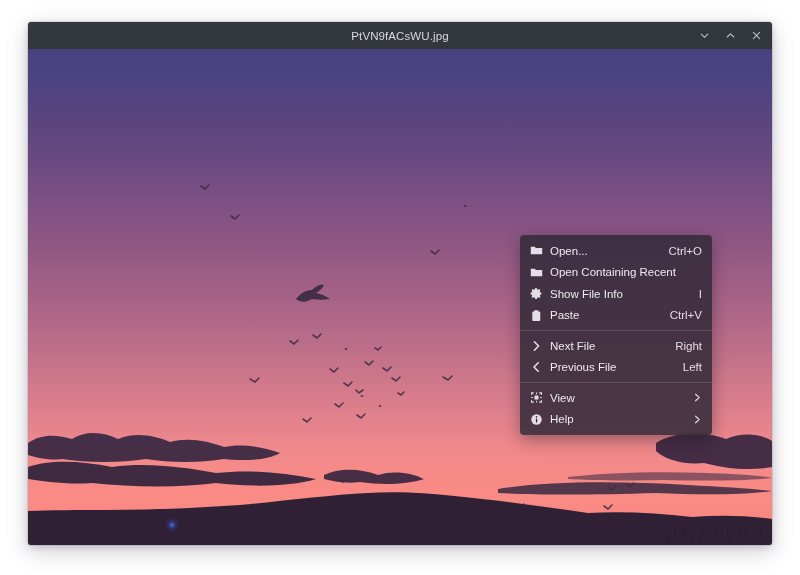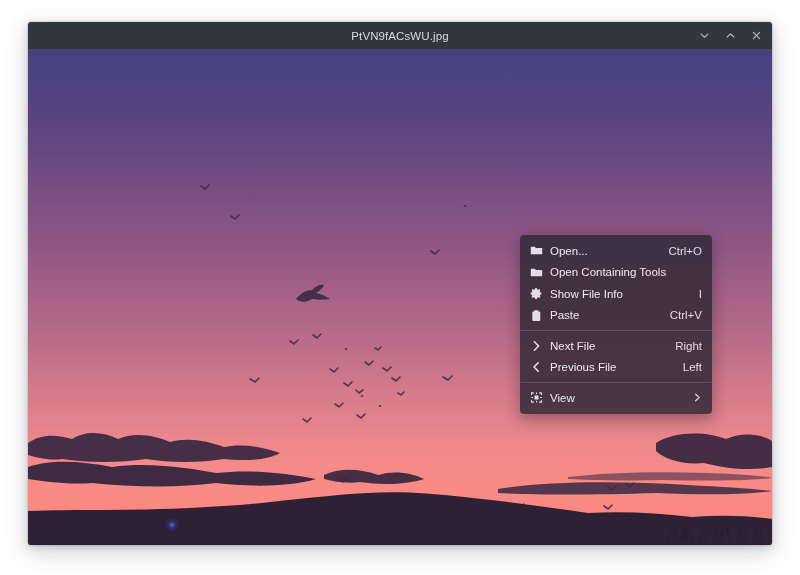--- a/index.html
+++ b/index.html
@@ -334,21 +334,21 @@
           <span class="mi-accel">Ctrl+O</span>
         </div>
 
 
         <div class="menu-item">
           <span class="mi-icon">
             <svg width="13" height="13" viewBox="0 0 13 13" fill="currentColor">
               <path d="M0.8 2.8 h4.0 l1.1 1.2 h6.3 v6.2 h-11.4 z"></path>
             </svg>
           </span>
-          <span class="mi-label">Open Containing Tools</span>
+          <span class="mi-label">Open Containing Recent</span>
         </div>
 
         <div class="menu-item">
           <span class="mi-icon">
             <svg width="13" height="13" viewBox="0 0 24 24" fill="currentColor">
               <path d="M12 8.2a3.8 3.8 0 1 0 0 7.6 3.8 3.8 0 0 0 0-7.6zm0 5.9a2.1 2.1 0 1 1 0-4.2 2.1 2.1 0 0 1 0 4.2z"></path>
               <path d="M21 13.6v-3.2l-2.4-.5a6.9 6.9 0 0 0-.8-1.9l1.3-2-2.2-2.2-2 1.3a6.9 6.9 0 0 0-1.9-.8L12.4 2H9.6l-.5 2.3a6.9 6.9 0 0 0-1.9.8l-2-1.3-2.2 2.2 1.3 2a6.9 6.9 0 0 0-.8 1.9L1 10.4v3.2l2.4.5c.2.7.5 1.3.8 1.9l-1.3 2 2.2 2.2 2-1.3c.6.4 1.2.6 1.9.8l.6 2.3h3.2l.5-2.3c.7-.2 1.3-.5 1.9-.8l2 1.3 2.2-2.2-1.3-2c.4-.6.6-1.2.8-1.9l2.1-.5z"></path>
             </svg>
           </span>
           <span class="mi-label">Show File Info</span>
@@ -400,17 +400,32 @@
           </span>
           <span class="mi-label">View</span>
           <span class="mi-arrow">
             <svg width="9" height="11" viewBox="0 0 9 11" fill="none" stroke="currentColor" stroke-width="1.2" stroke-linecap="round" stroke-linejoin="round">
               <polyline points="2.6,2.2 6.2,5.5 2.6,8.8"></polyline>
             </svg>
           </span>
         </div>
 
 
+        <div class="menu-item">
+          <span class="mi-icon">
+            <svg width="13" height="13" viewBox="0 0 13 13">
+              <circle cx="6.5" cy="6.5" r="5.2" fill="currentColor"></circle>
+              <rect x="5.9" y="5.4" width="1.3" height="4.0" rx="0.5" fill="#322a38"></rect>
+              <circle cx="6.55" cy="3.8" r="0.85" fill="#322a38"></circle>
+            </svg>
+          </span>
+          <span class="mi-label">Help</span>
+          <span class="mi-arrow">
+            <svg width="9" height="11" viewBox="0 0 9 11" fill="none" stroke="currentColor" stroke-width="1.2" stroke-linecap="round" stroke-linejoin="round">
+              <polyline points="2.6,2.2 6.2,5.5 2.6,8.8"></polyline>
+            </svg>
+          </span>
+        </div>
 
       </div>
     </div>
   </div>
 </div>
 
 </body></html>

